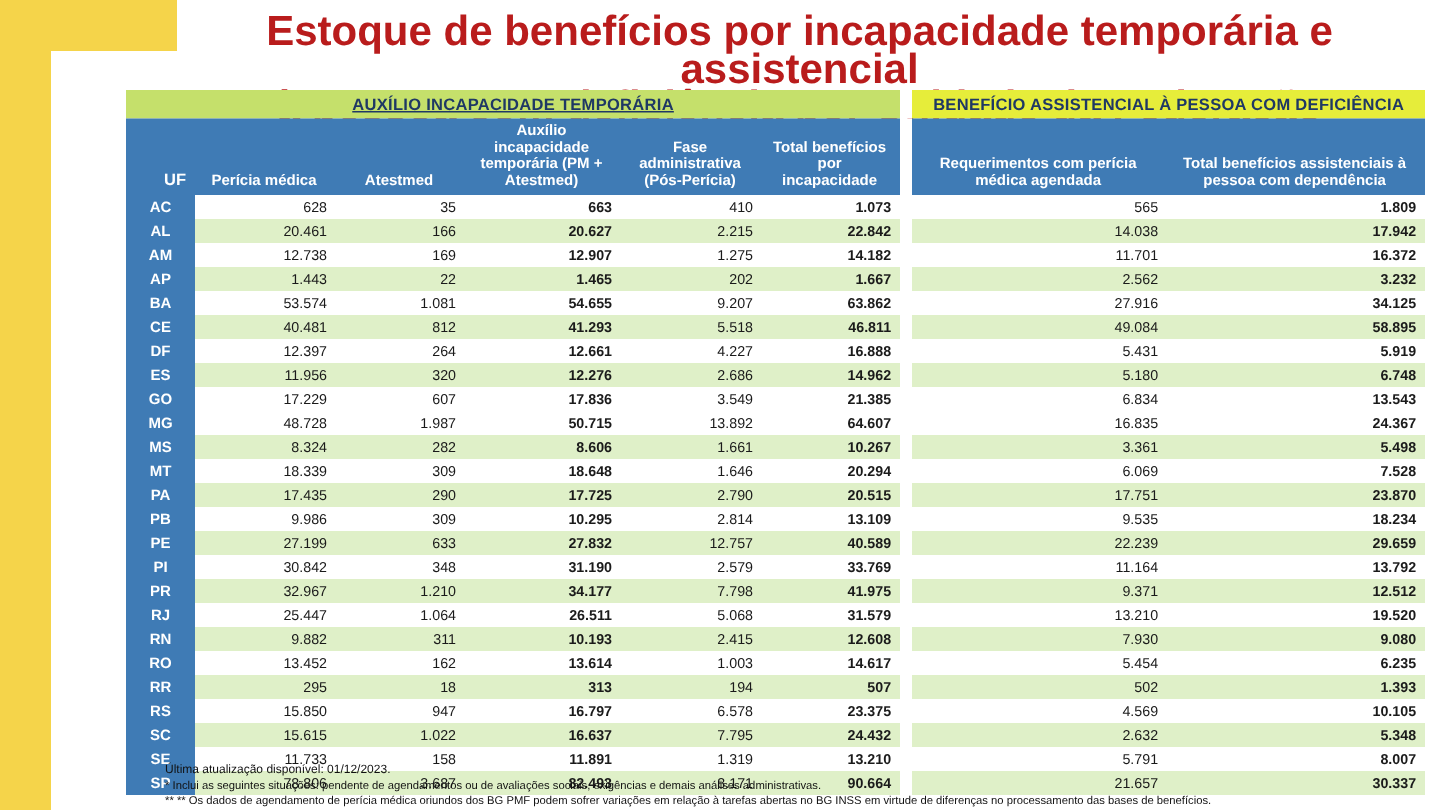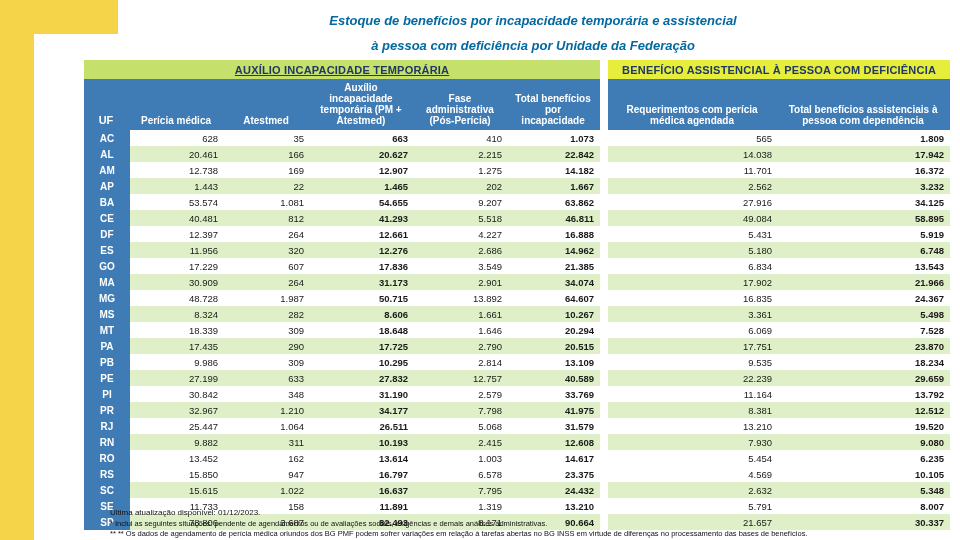--- a/index.html
+++ b/index.html
@@ -10,21 +10,21 @@
     overflow:hidden;
     position:relative;
   }
   
   .deco-top-left{position:absolute;left:0;top:0;width:118px;height:34px;background:#f5d44a;}
   .deco-left-bar{position:absolute;left:0;top:0;width:34px;height:540px;background:#f5d44a;}
   .deco-white-notch{position:absolute;left:34px;top:34px;width:84px;height:506px;background:#ffffff;}
 
   .title{
     position:absolute;left:118px;top:8px;width:830px;
-    text-align:center;color:#0369a1;font-weight:bold;font-size:13px;line-height:25px;font-style:italic;
+    text-align:center;color:#b91c1c;font-weight:bold;font-size:28px;line-height:25px;
   }
   .title .l2{display:block;}
 
   .sheet{
     position:absolute;left:84px;top:60px;width:866px;
   }
   table{border-collapse:collapse;width:866px;table-layout:fixed;}
   td,th{padding:0;margin:0;}
 
   .grp-head{
@@ -32,21 +32,21 @@
     height:19px;letter-spacing:.2px;
   }
   .grp-green{background:#c5e06b;text-decoration:underline;}
   .grp-yellow{background:#e6ed3a;}
   .spacer-col{width:8px;background:#ffffff;}
 
   .col-head{
     background:#3f7bb5;color:#ffffff;font-weight:bold;font-size:10px;
     vertical-align:bottom;text-align:center;padding:3px 6px 4px 4px;height:44px;line-height:11px;
   }
-  .col-head.uf{text-align:center;padding-left:4px;vertical-align:bottom;font-size:11px;}
+  .col-head.uf{text-align:right;padding-left:4px;vertical-align:bottom;font-size:11px;}
   .col-head.ben{background:#3f7bb5;}
 
   td.uf{
     background:#3f7bb5;color:#ffffff;font-weight:bold;font-size:10px;
     text-align:center;padding:1px 0;height:14px;
   }
   td.num{
     font-size:9.5px;text-align:right;padding:1px 6px 1px 2px;height:14px;color:#1a1a1a;
   }
   td.num.bold{font-weight:bold;}
@@ -198,31 +198,20 @@
           <td class="uf">GO</td>
           <td class="num">17.229</td>
           <td class="num">607</td>
           <td class="num bold">17.836</td>
           <td class="num">3.549</td>
           <td class="num bold">21.385</td>
           <td class="spacer-col"></td>
           <td class="num g2">6.834</td>
           <td class="num g2 bold">13.543</td>
         </tr>
-        <tr class="row-b">
-          <td class="uf">MA</td>
-          <td class="num">30.909</td>
-          <td class="num">264</td>
-          <td class="num bold">31.173</td>
-          <td class="num">2.901</td>
-          <td class="num bold">34.074</td>
-          <td class="spacer-col"></td>
-          <td class="num g2">17.902</td>
-          <td class="num g2 bold">21.966</td>
-        </tr>
         <tr class="row-a">
           <td class="uf">MG</td>
           <td class="num">48.728</td>
           <td class="num">1.987</td>
           <td class="num bold">50.715</td>
           <td class="num">13.892</td>
           <td class="num bold">64.607</td>
           <td class="spacer-col"></td>
           <td class="num g2">16.835</td>
           <td class="num g2 bold">24.367</td>
@@ -294,21 +283,21 @@
           <td class="num g2 bold">13.792</td>
         </tr>
         <tr class="row-b">
           <td class="uf">PR</td>
           <td class="num">32.967</td>
           <td class="num">1.210</td>
           <td class="num bold">34.177</td>
           <td class="num">7.798</td>
           <td class="num bold">41.975</td>
           <td class="spacer-col"></td>
-          <td class="num g2">8.381</td>
+          <td class="num g2">9.371</td>
           <td class="num g2 bold">12.512</td>
         </tr>
         <tr class="row-a">
           <td class="uf">RJ</td>
           <td class="num">25.447</td>
           <td class="num">1.064</td>
           <td class="num bold">26.511</td>
           <td class="num">5.068</td>
           <td class="num bold">31.579</td>
           <td class="spacer-col"></td>
@@ -330,20 +319,31 @@
           <td class="uf">RO</td>
           <td class="num">13.452</td>
           <td class="num">162</td>
           <td class="num bold">13.614</td>
           <td class="num">1.003</td>
           <td class="num bold">14.617</td>
           <td class="spacer-col"></td>
           <td class="num g2">5.454</td>
           <td class="num g2 bold">6.235</td>
         </tr>
+        <tr class="row-b">
+          <td class="uf">RR</td>
+          <td class="num">295</td>
+          <td class="num">18</td>
+          <td class="num bold">313</td>
+          <td class="num">194</td>
+          <td class="num bold">507</td>
+          <td class="spacer-col"></td>
+          <td class="num g2">502</td>
+          <td class="num g2 bold">1.393</td>
+        </tr>
         <tr class="row-a">
           <td class="uf">RS</td>
           <td class="num">15.850</td>
           <td class="num">947</td>
           <td class="num bold">16.797</td>
           <td class="num">6.578</td>
           <td class="num bold">23.375</td>
           <td class="spacer-col"></td>
           <td class="num g2">4.569</td>
           <td class="num g2 bold">10.105</td>

